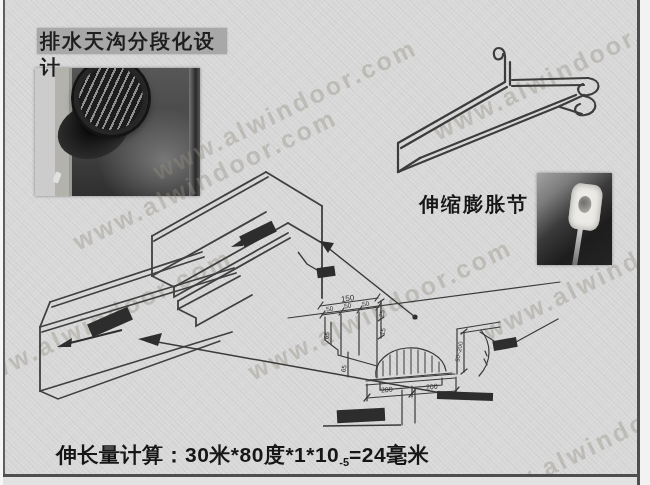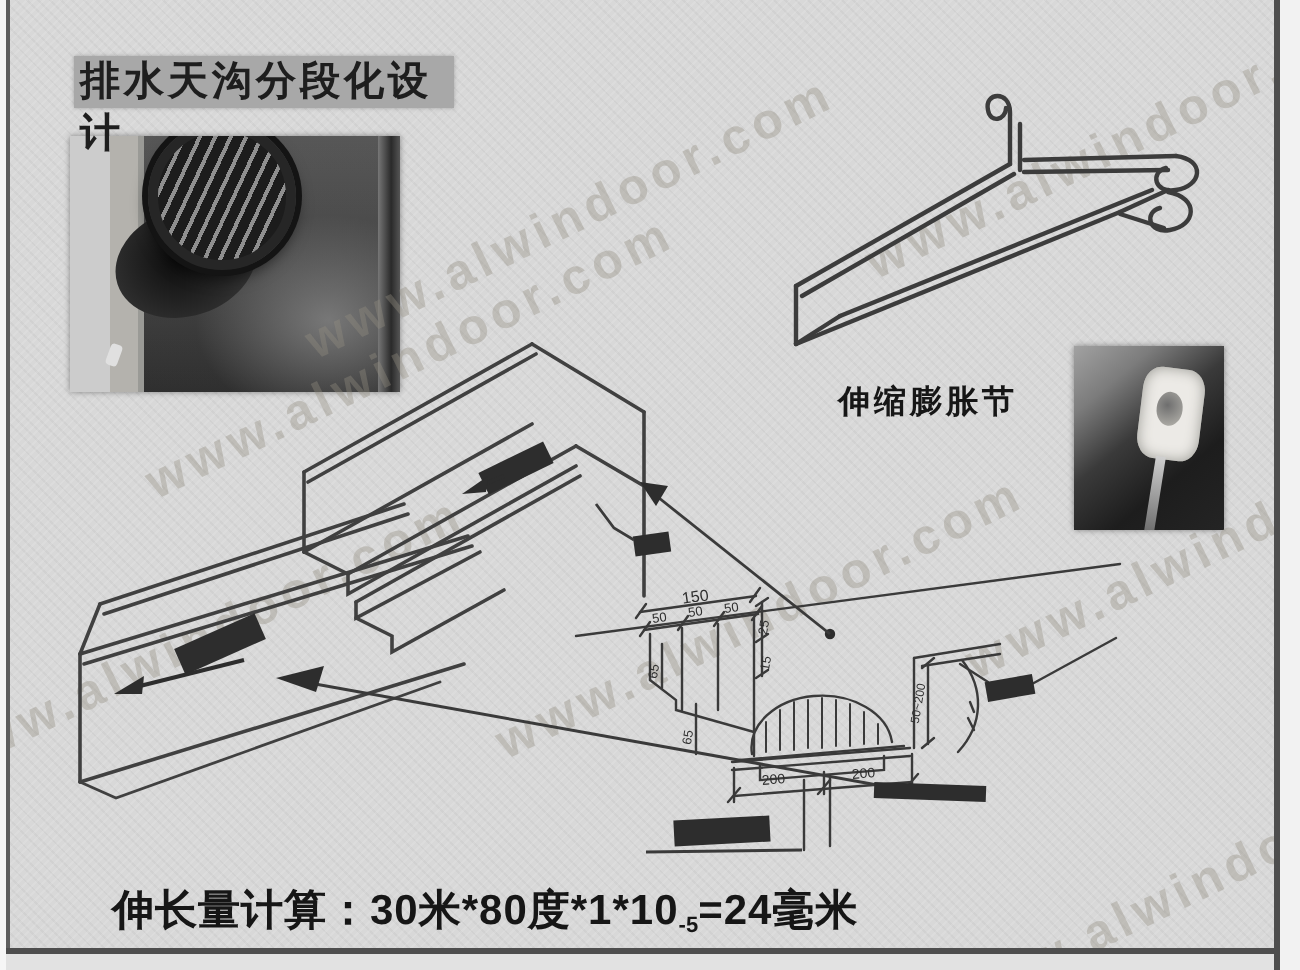--- a/index.html
+++ b/index.html
@@ -88,21 +88,21 @@
     background:radial-gradient(circle at 40% 40%,#6e6e6e,#b9b7b0);border-radius:50%;
   }
   .joint-streak{
     position:absolute;left:38px;top:55px;width:5px;height:38px;
     background:linear-gradient(#d0d0d0,#6f6f6f);transform:rotate(9deg);
   }
 
   
   .expansion-label{
     position:absolute;left:419px;top:191px;z-index:4;
-    font-size:16px;font-weight:bold;letter-spacing:2px;color:#161616;
+    font-size:20px;font-weight:bold;letter-spacing:2px;color:#161616;
   }
   .formula{
     position:absolute;left:56px;top:441px;z-index:4;
     font-size:21px;font-weight:bold;color:#161616;letter-spacing:.5px;white-space:nowrap;text-align:center;
   }
   .formula .sub{font-size:11px;vertical-align:-4px;letter-spacing:0;}
 
   .artsvg{position:absolute;left:0;top:0;z-index:3;}
   .artsvg text{fill:#2f2f2f;font-family:"Liberation Sans","DejaVu Sans",sans-serif;}
 </style>

